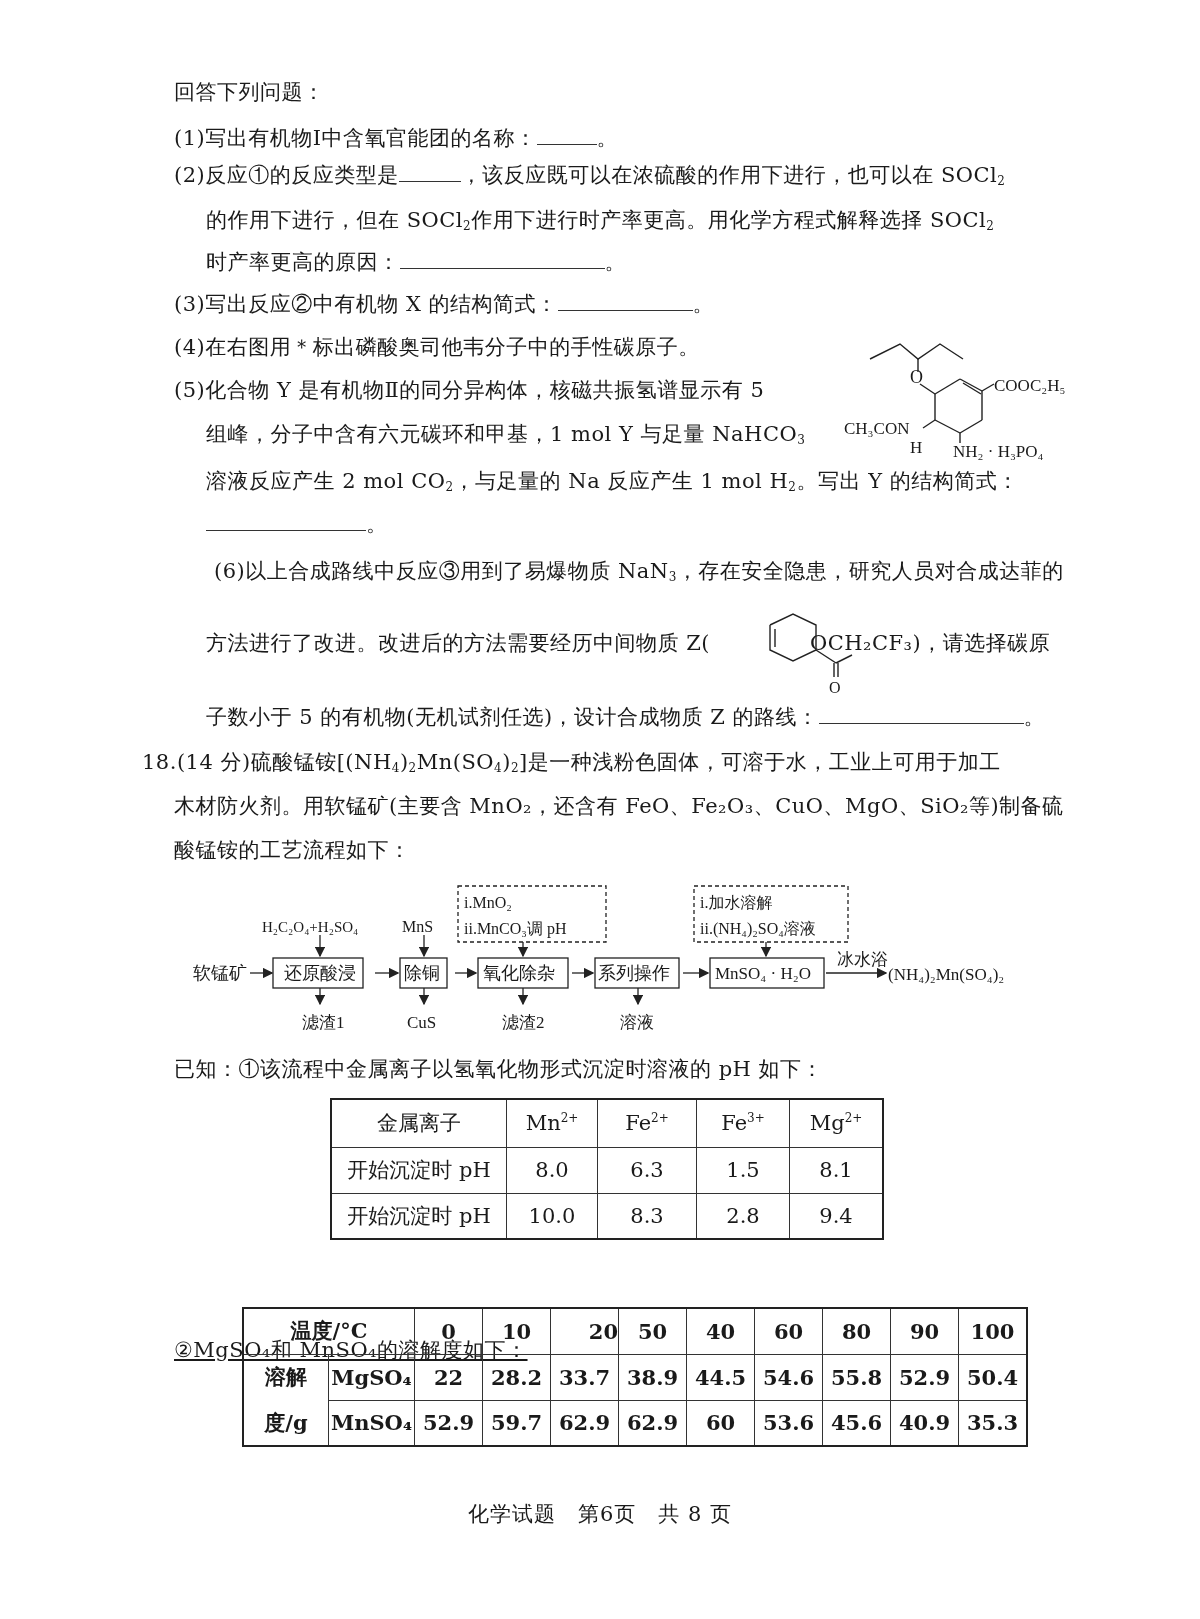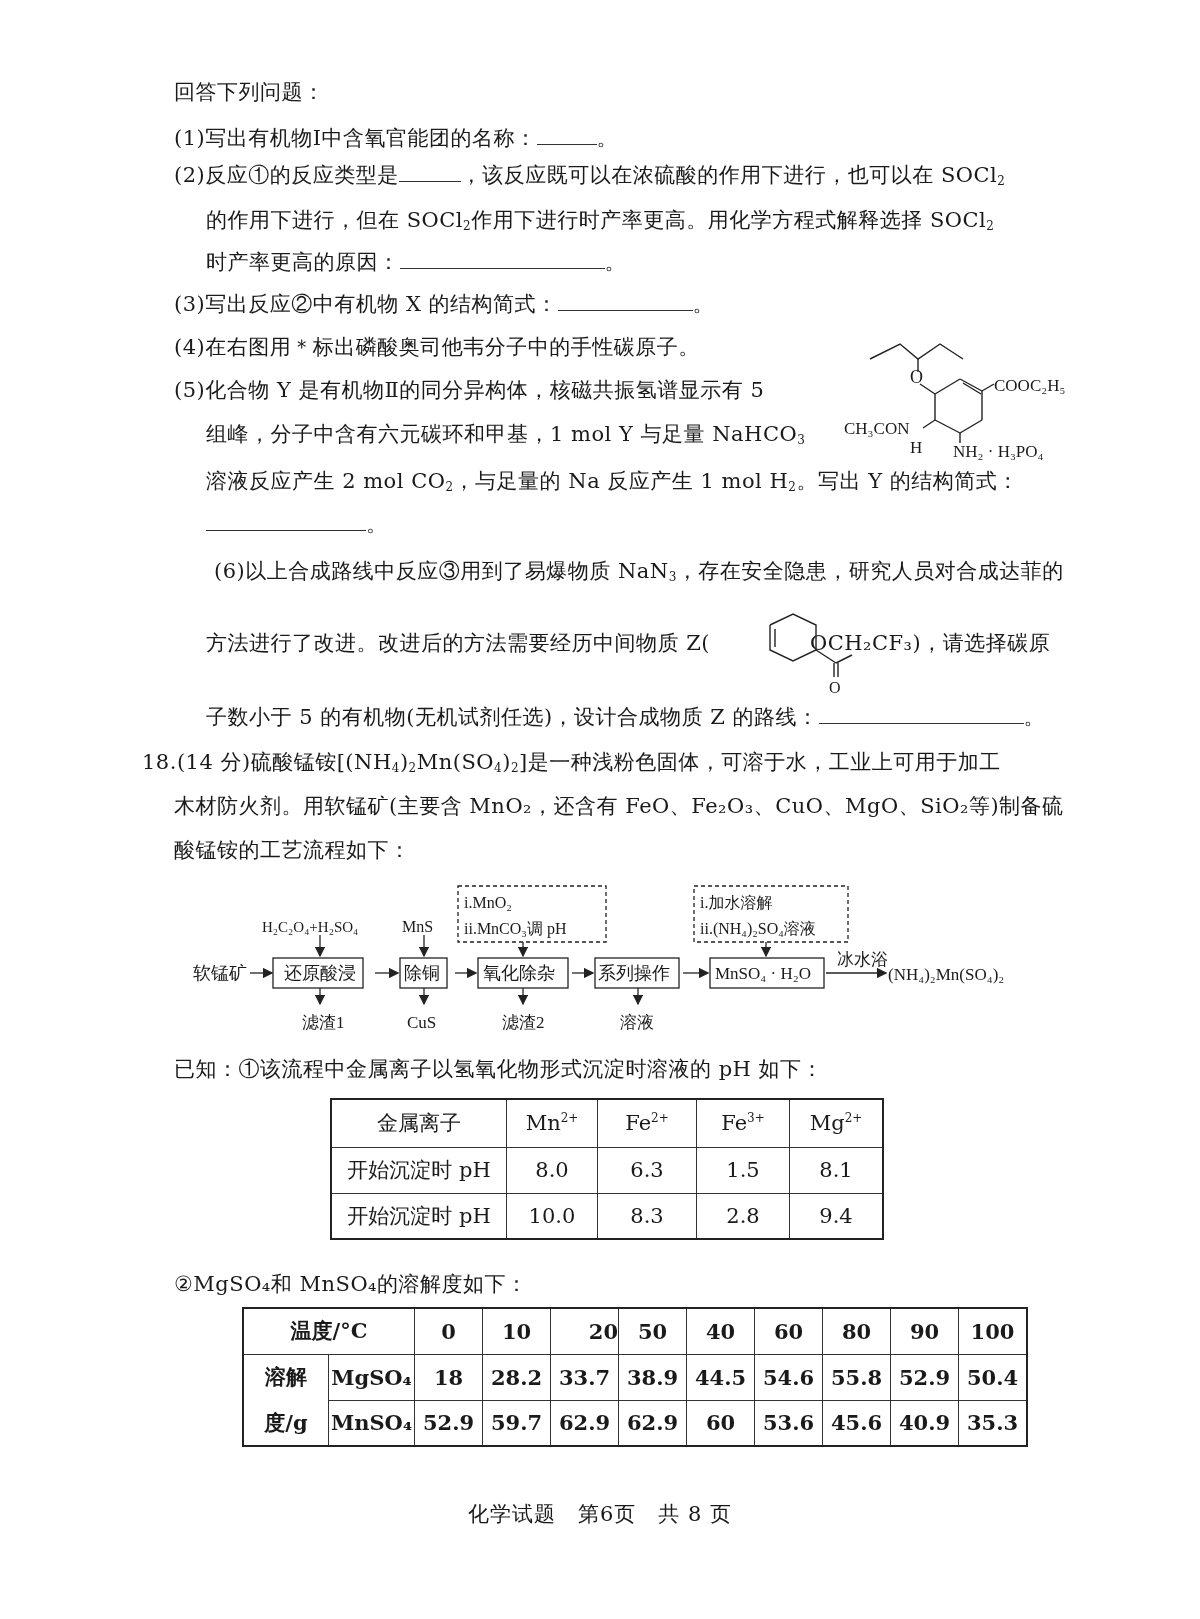--- a/index.html
+++ b/index.html
@@ -178,40 +178,40 @@
   <tr style="height:46px;">
     <td>开始沉淀时 pH</td>
     <td>10.0</td>
     <td>8.3</td>
     <td>2.8</td>
     <td>9.4</td>
   </tr>
 </tbody>
   </table>
 
-<div class="line" style="left:174px;top:1270px;">②MgSO₄和 MnSO₄的溶解度如下：</div>
+<div class="line" style="left:174px;top:1336px;text-decoration:underline;">②MgSO₄和 MnSO₄的溶解度如下：</div>
 
 <table class="t" style="left:242px;top:1307px;font-weight:bold;">
   <tbody>
       <tr style="height:46px;">
     <td colspan="2" style="width:170px;">温度/°C</td>
     <td style="width:67px;">0</td>
     <td style="width:67px;">10</td>
     <td style="width:67px;text-align:right;">20</td>
     <td style="width:67px;">50</td>
     <td style="width:67px;">40</td>
     <td style="width:67px;">60</td>
     <td style="width:67px;">80</td>
     <td style="width:67px;">90</td>
     <td style="width:67px;">100</td>
   </tr>
   <tr style="height:46px;">
     <td style="width:84px;border-bottom:none;">溶解</td>
     <td>MgSO₄</td>
-    <td>18</td>
+    <td>22</td>
     <td>28.2</td>
     <td>33.7</td>
     <td>38.9</td>
     <td>44.5</td>
     <td>54.6</td>
     <td>55.8</td>
     <td>52.9</td>
     <td>50.4</td>
   </tr>
   <tr style="height:46px;">

